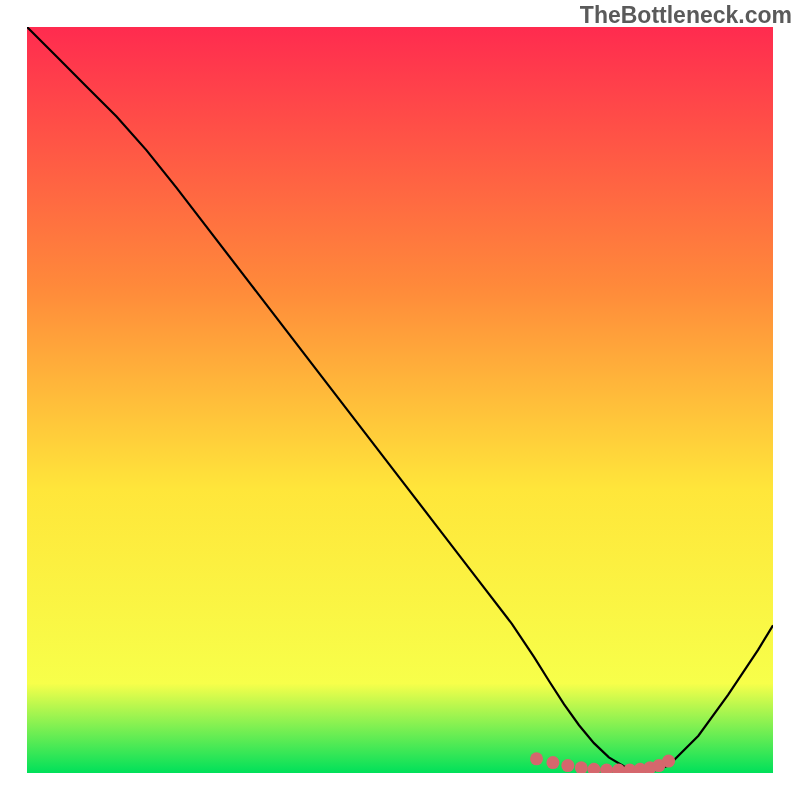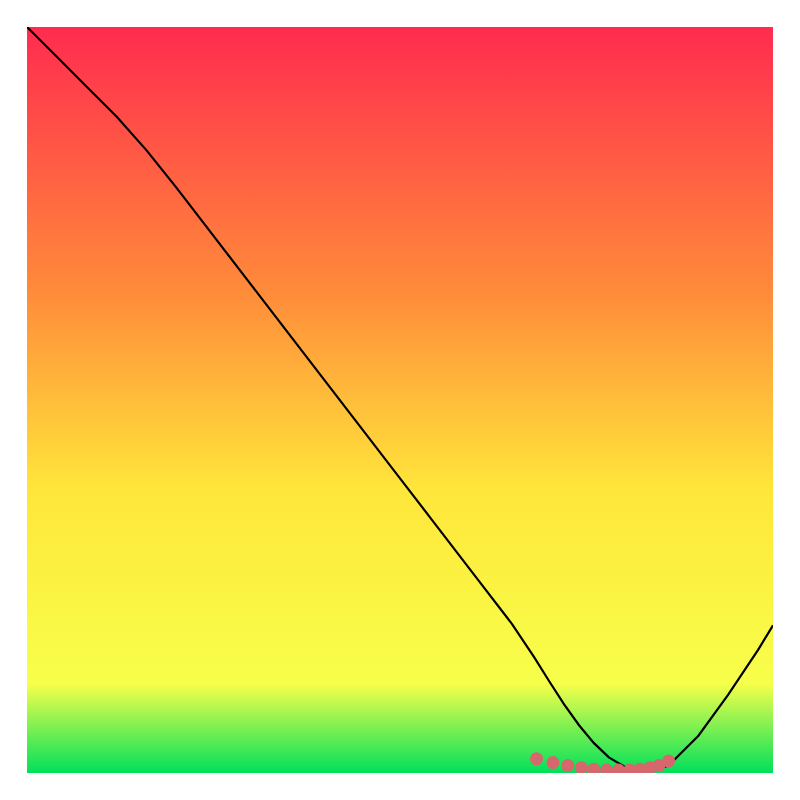--- a/index.html
+++ b/index.html
@@ -35,20 +35,21 @@
     box-sizing: border-box;
   }
   svg {
     display: block;
   }
 </style>
 </head>
 <body>
 
 <div class="wrap">
+  <div class="watermark">TheBottleneck.com</div>
 
   <div class="plot">
     <svg id="chart-svg" width="746" height="746" viewBox="0 0 746 746">
       <defs>
         <linearGradient id="bg-grad" x1="0" y1="0" x2="0" y2="1">
           <stop id="g0" offset="0%" stop-color="#ff2b4f"></stop>
           <stop id="g1" offset="35%" stop-color="#ff8a3a"></stop>
           <stop id="g2" offset="62%" stop-color="#ffe63a"></stop>
           <stop id="g3" offset="88%" stop-color="#f7ff4a"></stop>
           <stop id="g4" offset="100%" stop-color="#00e05a"></stop>

